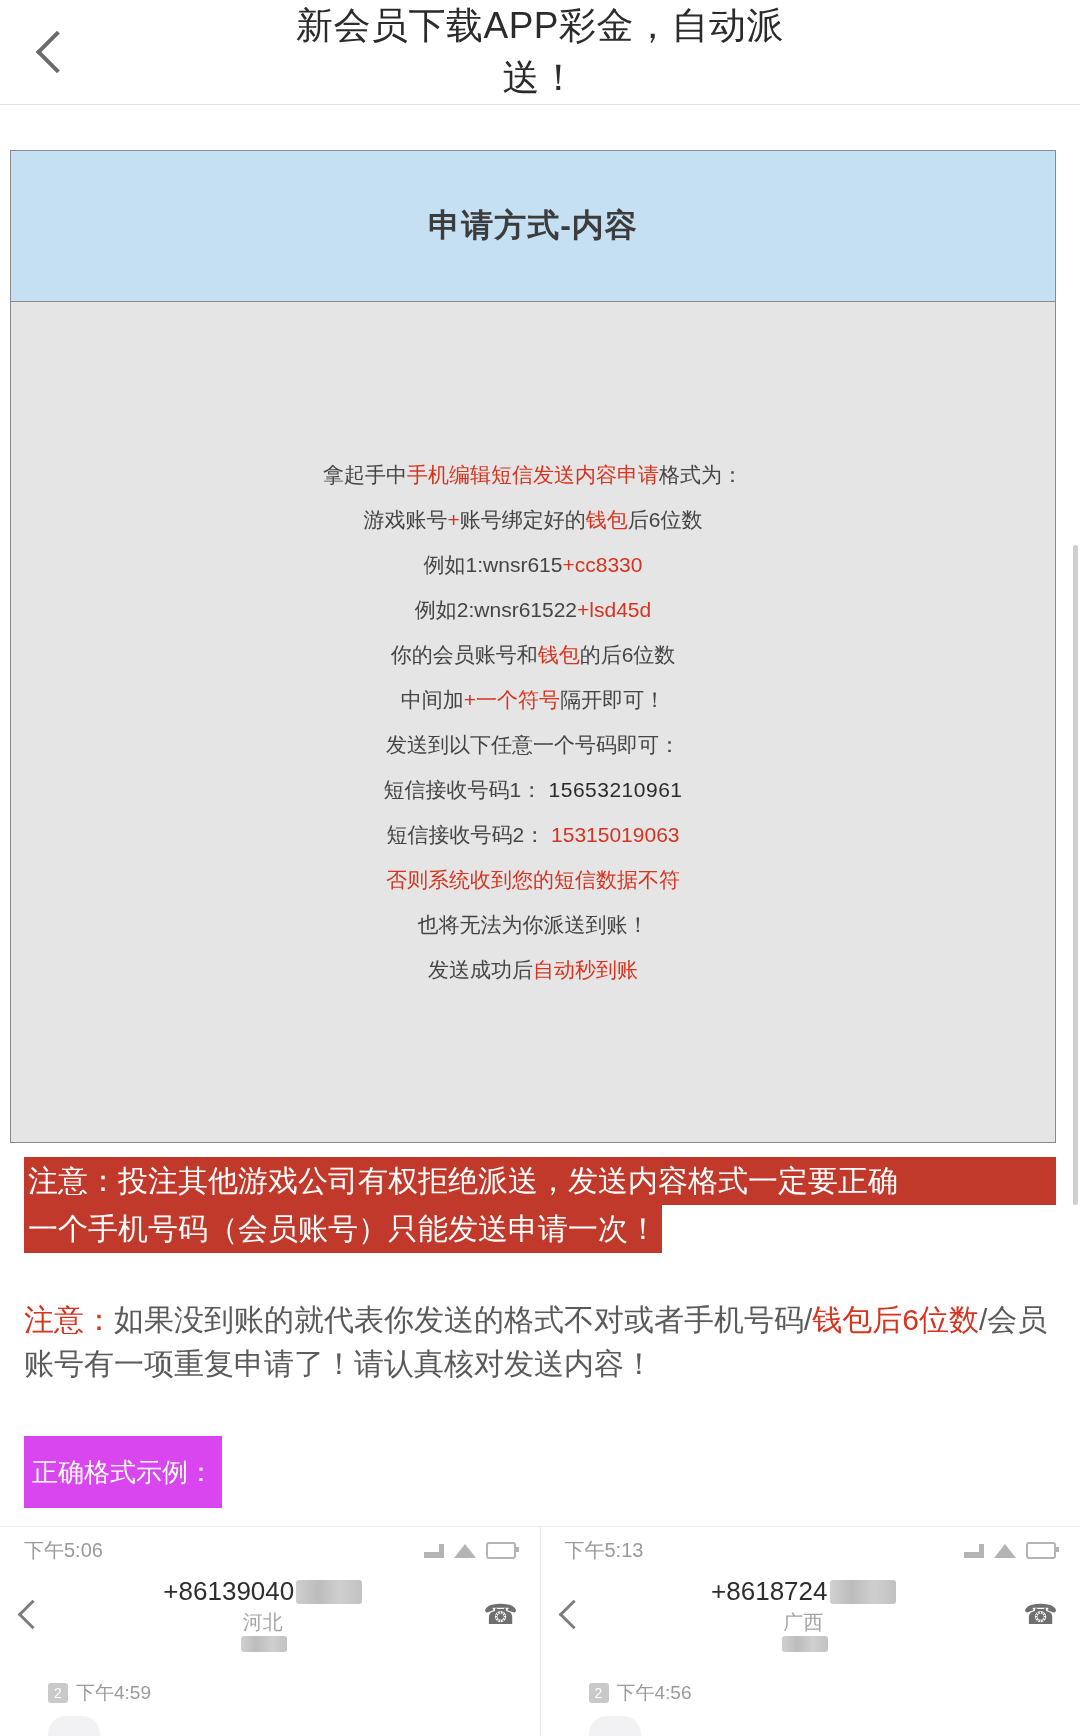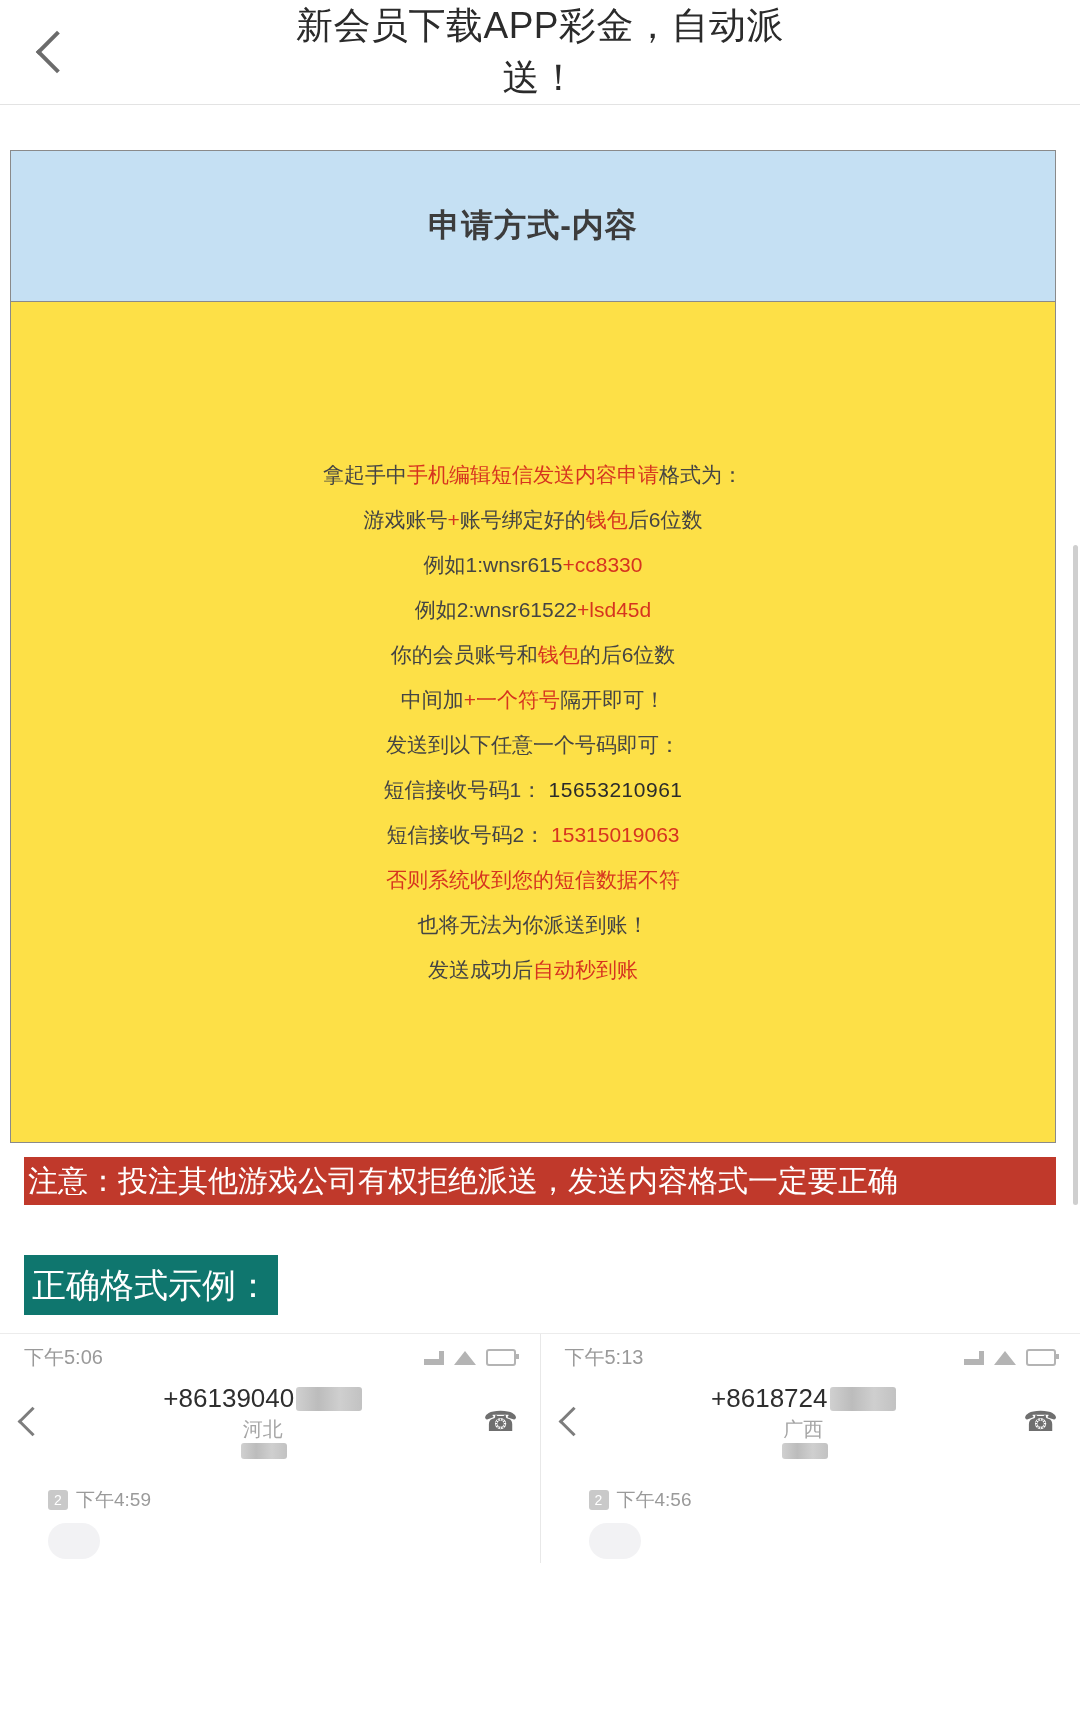--- a/index.html
+++ b/index.html
@@ -56,21 +56,21 @@
   }
 
   
   .content {
     padding: 0 0 40px 0;
   }
 
   .panel {
     margin: 45px 24px 0 10px;
     border: 1px solid #8a8a8a;
-    background: #fde047;
+    background: #e5e5e5;
   }
   .panel-head {
     background: #c5e0f3;
     border-bottom: 1px solid #8a8a8a;
     height: 150px;
     display: flex;
     align-items: center;
     justify-content: center;
   }
   .panel-head-text {
@@ -120,25 +120,25 @@
     line-height: 44px;
     color: #d6341f;
   }
   .notice-plain .grey { color: #5a5a5a; }
   .notice-plain .redword { color: #d6341f; }
 
   .section-label {
     margin: 50px 24px 0 24px;
   }
   .section-label span {
-    background: #0f766e;
+    background: #d946ef;
     color: #fff;
-    font-size: 34px;
+    font-size: 26px;
     line-height: 44px;
-    padding: 8px 8px;
+    padding: 14px 8px;
     display: inline-block;
   }
 
   
   .shots {
     display: flex;
     margin-top: 18px;
     border-top: 1px solid #ececec;
   }
   .shot {
@@ -306,22 +306,26 @@
         <div class="line"><span class="dark">短信接收号码1：</span><span class="num-dark"> 15653210961</span></div>
         <div class="line"><span class="dark">短信接收号码2：</span><span class="red"> 15315019063</span></div>
         <div class="line"><span class="red">否则系统收到您的短信数据不符</span></div>
         <div class="line"><span class="dark">也将无法为你派送到账！</span></div>
         <div class="line"><span class="dark">发送成功后</span><span class="red">自动秒到账</span></div>
       </div>
   </div>
 
   <div class="notice-block">
     <span class="notice-hl">注意：投注其他游戏公司有权拒绝派送，发送内容格式一定要正确</span>
-  </div>
-
+    <span class="notice-hl" style="display:inline-block;">一个手机号码（会员账号）只能发送申请一次！</span>
+  </div>
+
+  <div class="notice-plain">
+    <span class="redword">注意：</span><span class="grey">如果没到账的就代表你发送的格式不对或者手机号码/</span><span class="redword">钱包后6位数</span><span class="grey">/会员账号有一项重复申请了！请认真核对发送内容！</span>
+  </div>
 
   <div class="section-label">
     <span>正确格式示例：</span>
   </div>
 
   <div class="shots" id="shots">
       <div class="shot"><div class="status-bar">
           <span>下午5:06</span>
           <span class="status-icons">
             <span class="ico-signal"></span>

